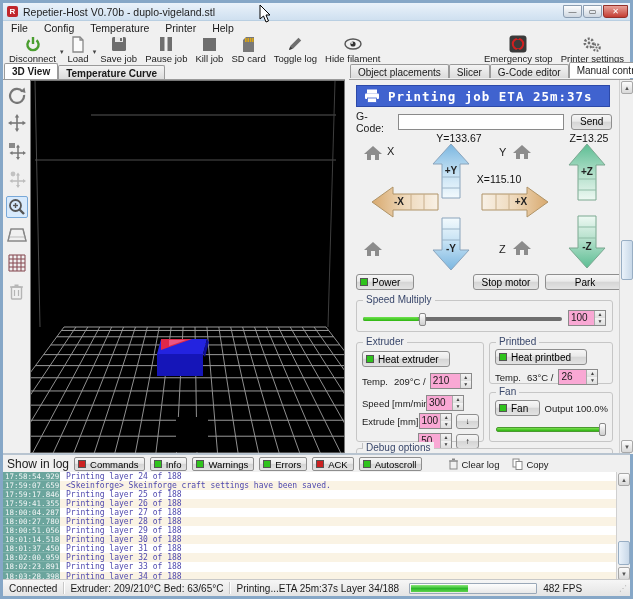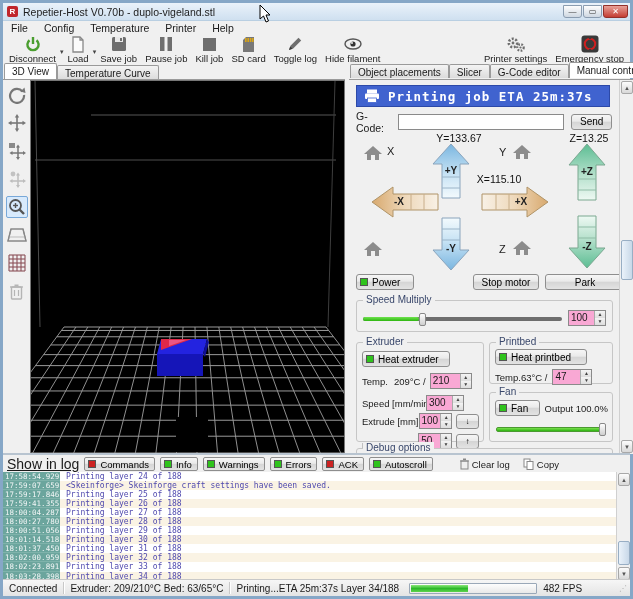--- a/index.html
+++ b/index.html
@@ -34,21 +34,21 @@
   .tb-spacer { flex:1; }
 
   
   .tabstrip { position:absolute; display:flex; align-items:flex-end; height:17px; }
   .tab { border:1px solid #9a9a9a; border-bottom:none; background:linear-gradient(#f4f4f4,#dcdcdc);
          font-size:10px; padding:2px 7px 1px 7px; height:14px; border-radius:2px 2px 0 0; white-space:nowrap; }
   .tab.active { background:#fff; height:16px; position:relative; z-index:3; }
 
   
   .left-panel  { position:absolute; left:0; top:59px; width:342px; height:391px; }
-  .left-tabs   { left:1px; top:0; }
+  .left-tabs   { left:1px; top:0;font-weight:bold; }
   .left-body   { position:absolute; left:0; top:17px; width:342px; height:374px; border-top:1px solid #9a9a9a; background:#f0f0f0; }
   .toolcol { position:absolute; left:0; top:0; width:27px; height:374px; display:flex; flex-direction:column; align-items:center; padding-top:4px; gap:6px; }
   .tool { width:22px; height:22px; display:flex; align-items:center; justify-content:center; border:1px solid transparent; }
   .tool.selected { background:#d8eafc; border:1px solid #78a8d8; border-radius:2px; }
   .viewport { position:absolute; left:27px; top:0; width:315px; height:374px; background:#000; border:1px solid #777; }
 
   
   .right-panel { position:absolute; left:346px; top:58px; width:284px; height:392px; }
   .right-tabs  { left:1px; top:0; }
   .right-body  { position:absolute; left:0; top:18px; width:284px; height:374px; border-top:1px solid #9a9a9a;
@@ -114,21 +114,21 @@
   .fan-slider { position:absolute; left:6px; right:6px; top:30px; height:13px; }
   .fan-track { position:absolute; left:0; right:0; top:4px; height:5px; background:linear-gradient(#7be04e,#2db410); border:1px solid #4a9a30; border-radius:2px; }
 
   .vscroll { position:absolute; right:0; top:0; width:14px; background:#f0f0f0; border-left:1px solid #d0d0d0; }
   .vs-arrow { position:absolute; left:1px; width:12px; height:13px; background:linear-gradient(#fcfcfc,#d8d8d8); border:1px solid #a8a8a8; border-radius:2px; font-size:6px; text-align:center; line-height:12px; color:#555; }
   .vs-thumb { position:absolute; left:1px; width:12px; background:linear-gradient(90deg,#eaf2fa,#c8d8e8); border:1px solid #98aec4; border-radius:2px; }
 
   
   .log-panel { position:absolute; left:0; top:450px; width:627px; height:126px; border-top:2px solid #b8c4d0; background:#f0f0f0; }
   .log-toolbar { position:absolute; left:0; top:1px; height:16px; width:100%; display:flex; align-items:center; padding-left:4px; gap:5px; }
-  .log-toolbar .label { font-size:14px;text-decoration:underline; }
+  .log-toolbar .label { font-size:12px; }
   .filter-btn { height:14px; font-size:9.5px; padding-right:5px; border-radius:2px; }
   .logtool-btn { display:flex; align-items:center; gap:3px; font-size:9.5px; padding:0 4px; height:14px; }
   .log-rows { position:absolute; left:0; top:17px; width:613px; height:109px; background:#fff; overflow:hidden;
               font-family:"DejaVu Sans Mono", monospace; }
   .log-row { display:flex; height:9.05px; }
   .log-time { width:57px; background:#6ba59d; color:#f2f6f6; font-size:7.5px; line-height:9px; padding-left:2px;
               border-bottom:1px solid #7fb3ab; flex:none; }
   .log-text { flex:1; color:#4f49ae; font-size:8px; line-height:9px; padding-left:6px; white-space:nowrap; }
   .log-row:nth-child(even) .log-text { background:#faf3e4; }
   .log-scroll { top:17px; height:109px; right:0; }
@@ -247,39 +247,39 @@
             <ellipse cx="9" cy="6" rx="8" ry="5" fill="none" stroke="#555" stroke-width="1.4"></ellipse>
             <circle cx="9" cy="6" r="2.6" fill="#333"></circle>
             <circle cx="8" cy="5" r="0.9" fill="#fff"></circle>
           </svg>
       </div>
       <div class="tb-label">Hide filament</div>
     </div>
     <div class="tb-spacer"></div>
     <div class="tb-btn">
       <div class="tb-icon">
+        <svg width="18" height="18" viewBox="0 0 18 18">
+            <rect x="0.5" y="0.5" width="17" height="17" rx="3" fill="#3a3a3a"></rect>
+            <circle cx="9" cy="9" r="5.2" fill="none" stroke="#cf2020" stroke-width="2"></circle>
+            <rect x="7.8" y="1" width="2.4" height="3" fill="#3a3a3a"></rect>
+            <rect x="7.8" y="14" width="2.4" height="3" fill="#3a3a3a"></rect>
+          </svg>
+      </div>
+      <div class="tb-label">Emergency stop</div>
+    </div>
+    <div class="tb-btn">
+      <div class="tb-icon">
         <svg width="20" height="17" viewBox="0 0 20 17">
             <circle cx="7" cy="7" r="4.2" fill="none" stroke="#6e6e6e" stroke-width="2.6" stroke-dasharray="2 1.6"></circle>
             <circle cx="7" cy="7" r="1.4" fill="#6e6e6e"></circle>
             <circle cx="14.5" cy="11.5" r="3.2" fill="none" stroke="#6e6e6e" stroke-width="2.2" stroke-dasharray="1.7 1.4"></circle>
             <circle cx="14.5" cy="11.5" r="1.1" fill="#6e6e6e"></circle>
           </svg>
       </div>
       <div class="tb-label">Printer settings</div>
-    </div>
-    <div class="tb-btn">
-      <div class="tb-icon">
-        <svg width="18" height="18" viewBox="0 0 18 18">
-            <rect x="0.5" y="0.5" width="17" height="17" rx="3" fill="#3a3a3a"></rect>
-            <circle cx="9" cy="9" r="5.2" fill="none" stroke="#cf2020" stroke-width="2"></circle>
-            <rect x="7.8" y="1" width="2.4" height="3" fill="#3a3a3a"></rect>
-            <rect x="7.8" y="14" width="2.4" height="3" fill="#3a3a3a"></rect>
-          </svg>
-      </div>
-      <div class="tb-label">Emergency stop</div>
     </div>
   </div>
 
   <div class="left-panel">
     <div class="tabstrip left-tabs" style="position:absolute;">
       <div class="tab active">3D View</div>
       <div class="tab">Temperature Curve</div>
     </div>
     <div class="left-body">
       <div class="toolcol">
@@ -651,23 +651,23 @@
         <div class="groupbox gb-printbed">
           <span class="gb-label">Printbed</span>
           <div class="gb-row" style="top:6px;">
             <button class="btn led-btn heat-btn" style="width:92px;">
               <span class="led" style="background: rgb(47, 195, 28);"></span>
               <span>Heat printbed</span>
             </button>
           </div>
           <div class="gb-row" style="top:26px; height:16px;">
             <span class="small-label">Temp.</span>
-            <span class="small-label" style="">63°C /</span>
+            <span class="small-label" style="margin-left:6px;">63°C /</span>
             <div class="spin" style="width:40px; margin-left:5px;">
-              <div class="spin-val">47</div>
+              <div class="spin-val">26</div>
               <div class="spin-btns">
                   <span>▲</span>
                   <span>▼</span>
                 </div>
             </div>
           </div>
         </div>
 
         <div class="groupbox gb-fan">
           <span class="gb-label">Fan</span>

